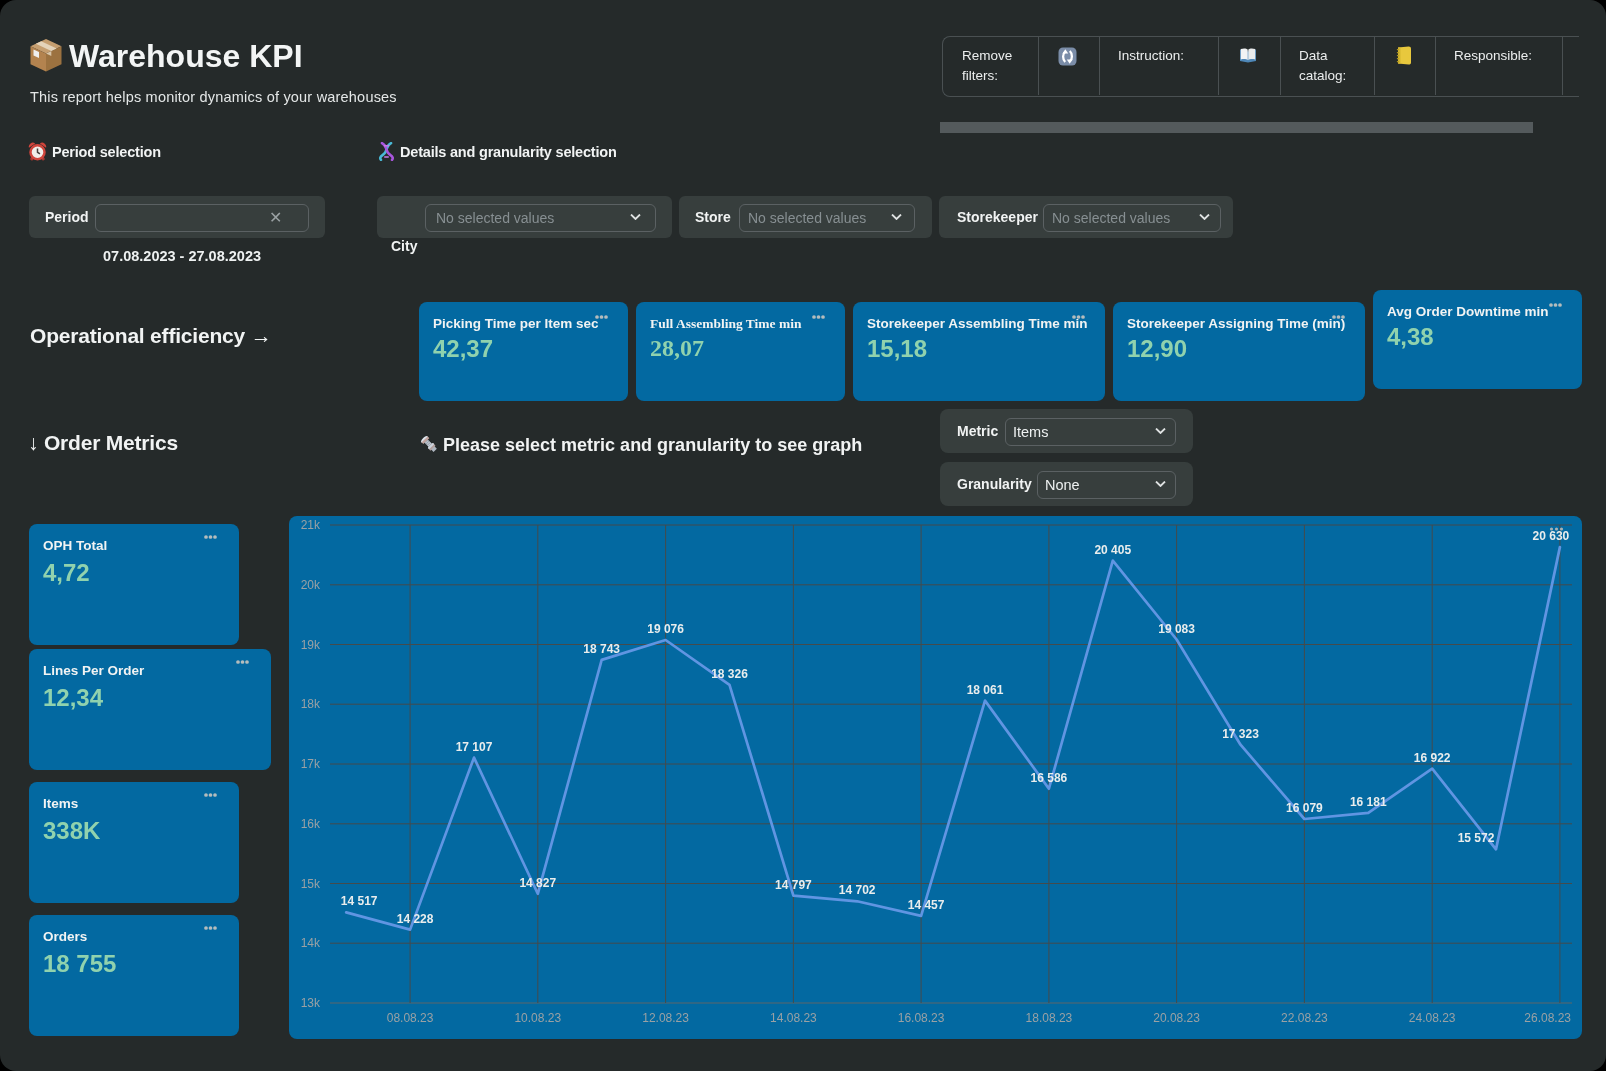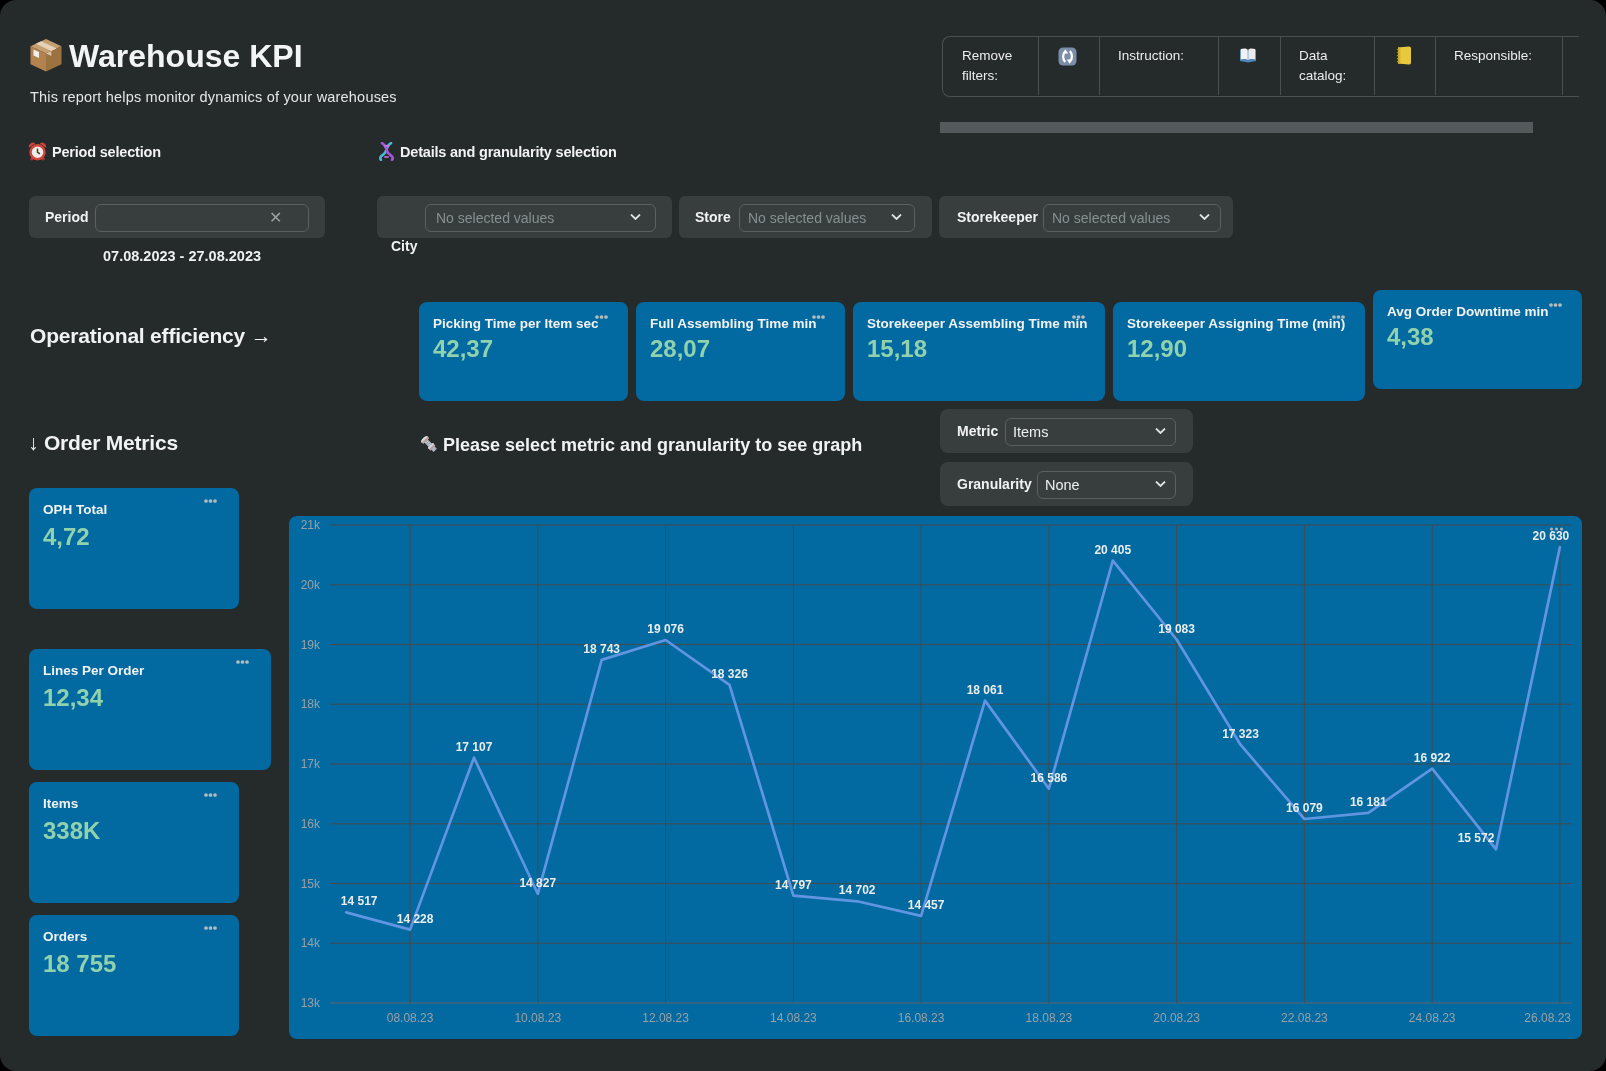--- a/index.html
+++ b/index.html
@@ -128,21 +128,21 @@
 
   <div class="card" style="left:419px;top:302px;width:209px;height:99px;">
     <div class="ktitle">Picking Time per Item sec</div>
       <div class="kval">42,37</div>
     <svg class="dots" style="right:20px;top:13px;" viewBox="0 0 13 4">
         <circle cx="2" cy="2" r="1.85" fill="#b4bcbd"></circle>
         <circle cx="6.5" cy="2" r="1.85" fill="#b4bcbd"></circle>
         <circle cx="11" cy="2" r="1.85" fill="#b4bcbd"></circle>
       </svg>
   </div>
-  <div class="card" style="left:636px;top:302px;width:209px;height:99px;">
+  <div class="card" style="left:636px;top:302px;width:209px;height:99px;font-family:Liberation Serif, serif;">
     <div class="ktitle">Full Assembling Time min</div>
       <div class="kval">28,07</div>
     <svg class="dots" style="right:20px;top:13px;" viewBox="0 0 13 4">
         <circle cx="2" cy="2" r="1.85" fill="#b4bcbd"></circle>
         <circle cx="6.5" cy="2" r="1.85" fill="#b4bcbd"></circle>
         <circle cx="11" cy="2" r="1.85" fill="#b4bcbd"></circle>
       </svg>
   </div>
   <div class="card" style="left:853px;top:302px;width:252px;height:99px;">
     <div class="ktitle">Storekeeper Assembling Time min</div>
@@ -195,21 +195,21 @@
     </svg>
 
   <div class="fcard" style="left:940px;top:462px;width:253px;height:44px;border-radius:8px;"></div>
   <div class="flabel" style="left:957px;top:476px;">Granularity</div>
   <div class="input" style="left:1037px;top:471px;width:137px;"></div>
   <div class="abs" style="left:1045px;top:477px;font-size:14.5px;color:#eef1f1;">None</div>
   <svg class="chev" style="left:1155px;top:481px;" viewBox="0 0 11 6">
       <path d="M1 0.5 L5.5 5 L10 0.5" stroke="#dfe2e2" stroke-width="1.8" fill="none"></path>
     </svg>
 
-  <div class="card" style="left:29px;top:488px;width:210px;height:121px;">
+  <div class="card" style="left:29px;top:524px;width:210px;height:121px;">
     <div class="ktitle">OPH Total</div>
       <div class="kval" style="top:35px;">4,72</div>
     <svg class="dots" style="right:22px;top:11px;" viewBox="0 0 13 4">
         <circle cx="2" cy="2" r="1.85" fill="#b4bcbd"></circle>
         <circle cx="6.5" cy="2" r="1.85" fill="#b4bcbd"></circle>
         <circle cx="11" cy="2" r="1.85" fill="#b4bcbd"></circle>
       </svg>
   </div>
   <div class="card" style="left:29px;top:649px;width:242px;height:121px;">
     <div class="ktitle">Lines Per Order</div>

